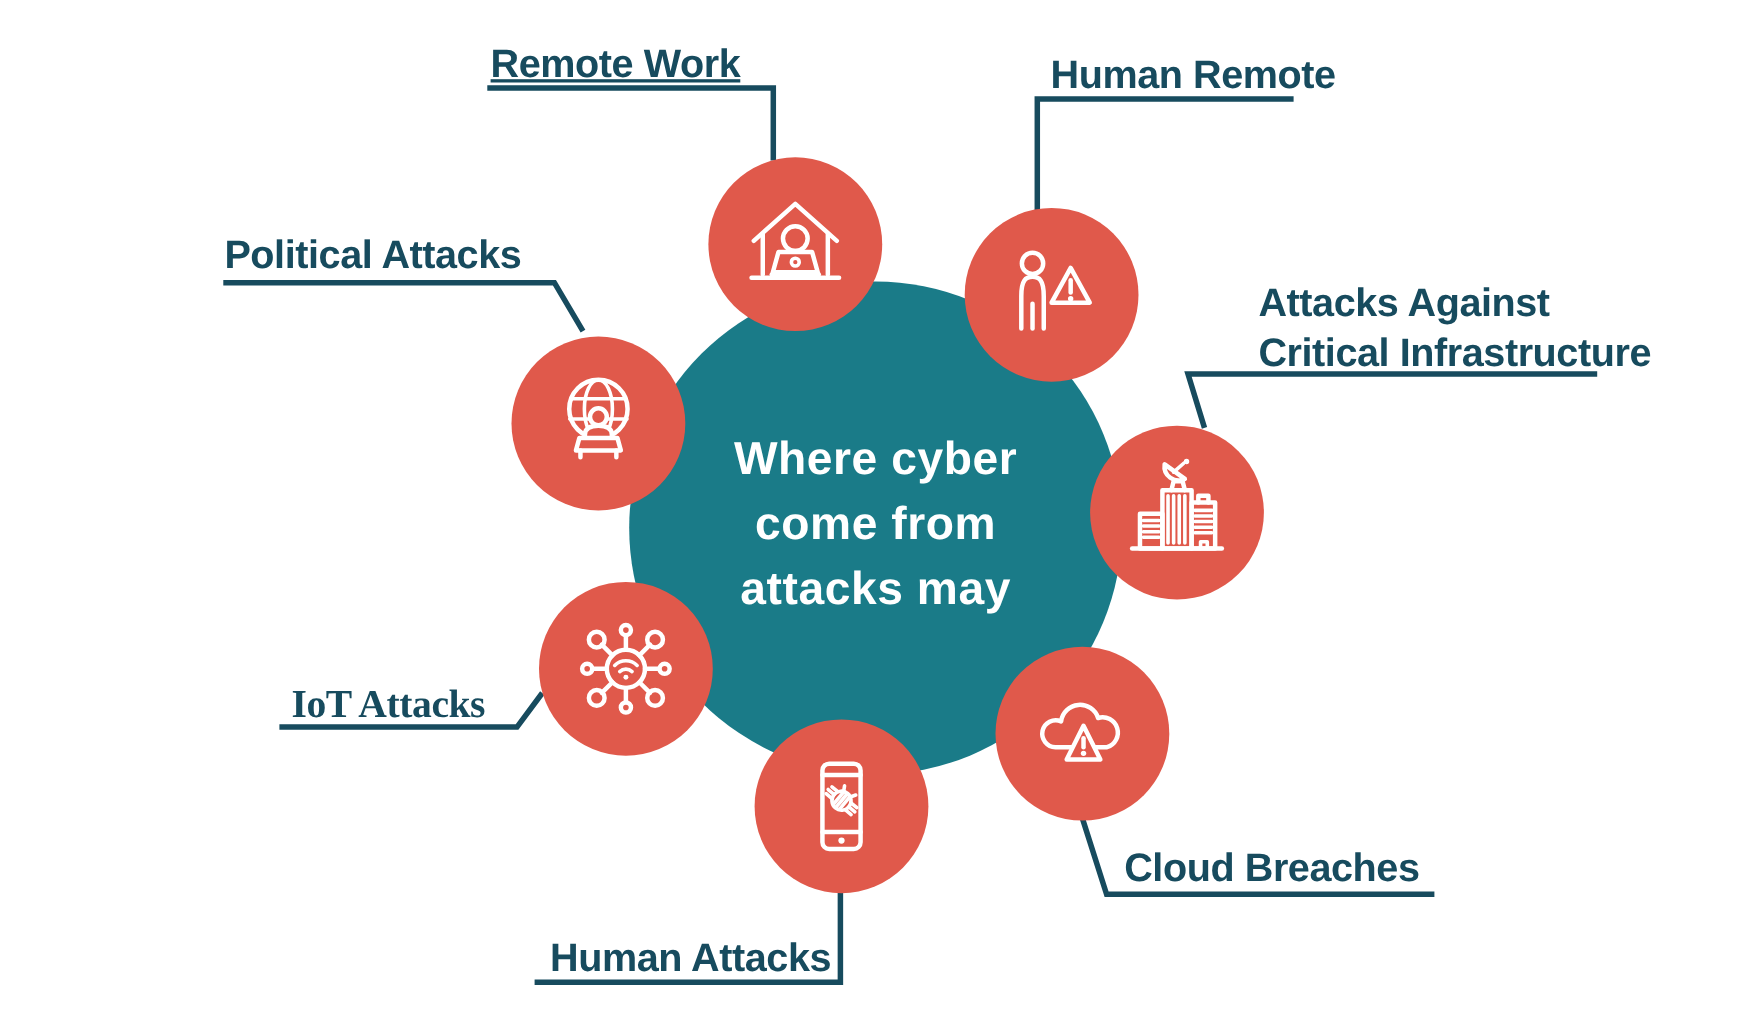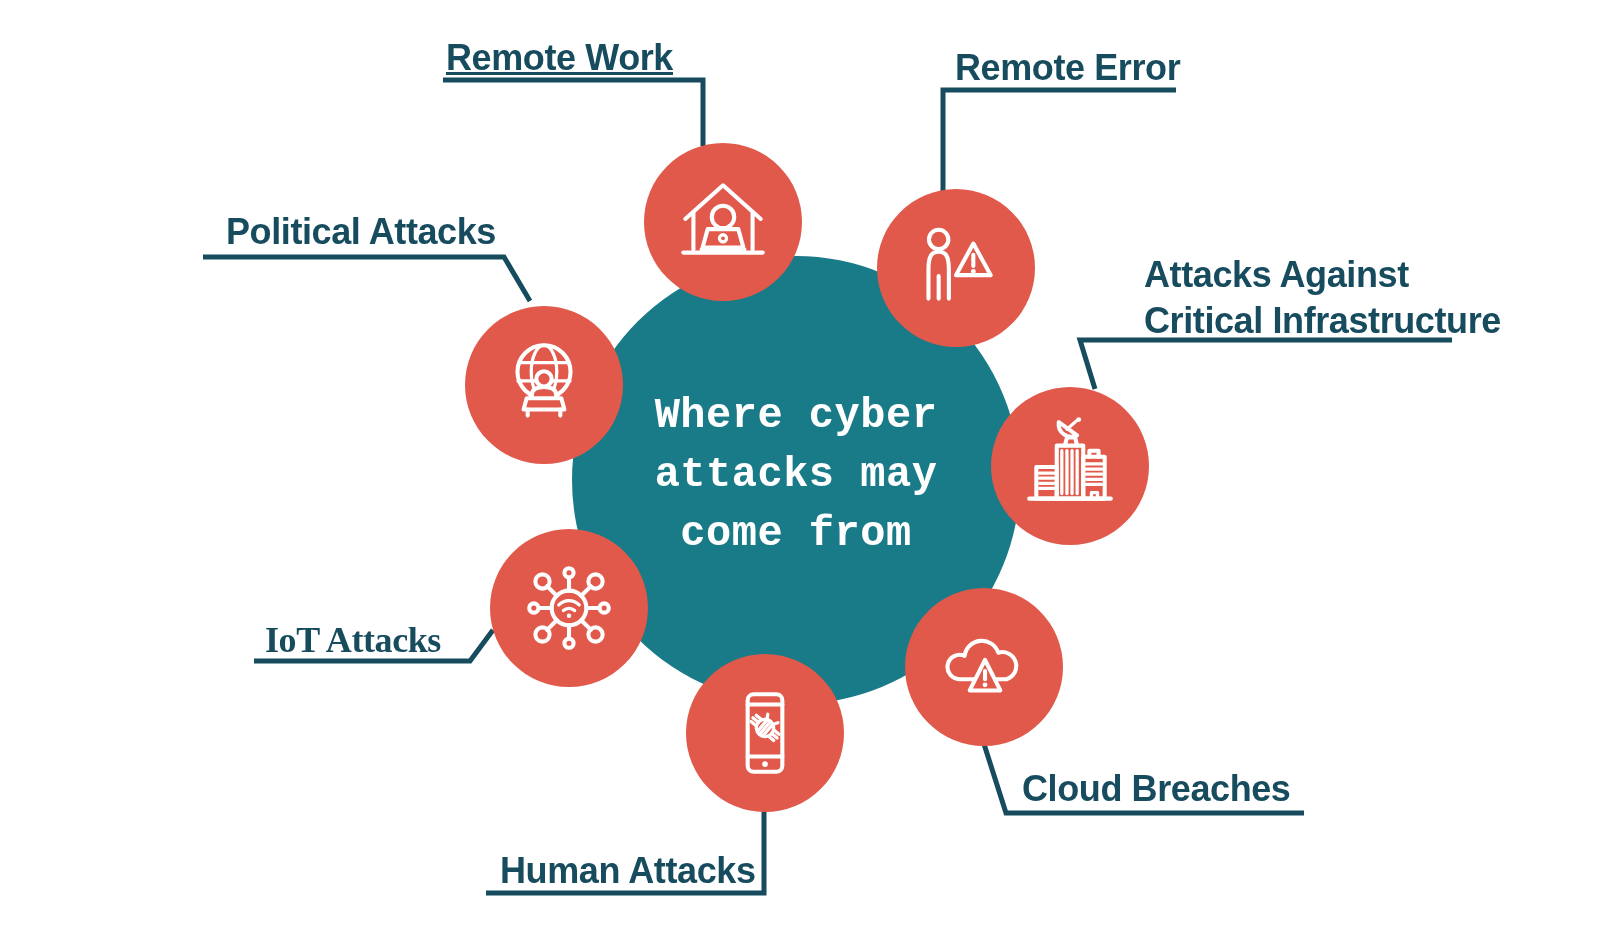--- a/index.html
+++ b/index.html
@@ -10,21 +10,21 @@
   html,body{width:1600px;height:937px;}
   body{font-family:"Liberation Sans",sans-serif;background:var(--background);}
   .canvas{position:relative;width:1600px;height:937px;overflow:hidden;background:var(--background);}
 
   .center-circle{
     position:absolute;left:572px;top:256px;width:448px;height:448px;border-radius:50%;
     background:var(--center);display:flex;align-items:center;justify-content:center;z-index:1;
   }
   .center-title{
     color:#fff;font-weight:700;font-size:42px;line-height:59px;text-align:center;
-    padding-bottom:10px;letter-spacing:.5px;font-family:Liberation Mono, monospace;
+    padding-bottom:10px;letter-spacing:.5px;
   }
 
   .lines-layer{position:absolute;left:0;top:0;width:1600px;height:937px;z-index:2;}
   .lines-layer polyline{fill:none;stroke:var(--line);stroke-width:5;stroke-linejoin:miter;}
 
   .node-circle{
     position:absolute;width:158px;height:158px;border-radius:50%;background:var(--node);
     display:flex;align-items:center;justify-content:center;z-index:3;
   }
   .n-remote{left:644px;top:143px;}
@@ -44,32 +44,32 @@
   .label{
     position:absolute;z-index:4;color:var(--label);font-weight:700;font-size:36px;
     line-height:40px;white-space:nowrap;letter-spacing:-0.4px;
   }
   .label-remote{left:446px;top:38px;text-decoration:underline;}
   .label-human{left:955px;top:48px;}
   .label-infra{left:1144px;top:252px;line-height:46px;}
   .label-cloud{left:1022px;top:769px;}
   .label-mobile{left:500px;top:851px;}
   .label-iot{left:265px;top:620px;font-family:Liberation Serif, serif;}
-  .label-political{left:226px;top:212px;}
+  .label-political{left:204px;top:212px;}
 </style>
 </head>
 <body>
 
 <div class="canvas">
 
   <div class="center-circle">
     <div class="center-title">
       <div>Where cyber</div>
+      <div>come from</div>
       <div>attacks may</div>
-      <div>come from</div>
     </div>
   </div>
 
   <svg class="lines-layer" viewBox="0 0 1600 937">
     <polyline points="443,80 703,80 703,146"></polyline>
     <polyline points="1176,90 943,90 943,192"></polyline>
     <polyline points="1452,340 1080,340 1095,389"></polyline>
     <polyline points="984,744 1006,813 1304,813"></polyline>
     <polyline points="764,810 764,893 486,893"></polyline>
     <polyline points="254,661 470,661 493,630"></polyline>
@@ -168,21 +168,21 @@
       <ellipse class="st thin" cx="50" cy="37" rx="12.5" ry="26"></ellipse>
       <path class="st thin" d="M26.5,28 H73.5 M24.5,46 H75.5"></path>
       <circle class="mask" cx="50" cy="44" r="7.5"></circle>
       <path class="mask" d="M38,68 V60 C38,54 43,52 50,52 C57,52 62,54 62,60 V68 Z"></path>
       <path class="mask" d="M33,63 H67 L70,74 H30 Z"></path>
       <path class="st" d="M34,74 V80 M66,74 V80"></path>
     </svg>
   </div>
 
   <div class="label label-remote">Remote Work</div>
-  <div class="label label-human">Remote Error</div>
+  <div class="label label-human">Human Remote</div>
   <div class="label label-infra">
     <div>Attacks Against</div>
     <div>Critical Infrastructure</div>
   </div>
   <div class="label label-cloud">Cloud Breaches</div>
   <div class="label label-mobile">Human Attacks</div>
   <div class="label label-iot">IoT Attacks</div>
   <div class="label label-political">Political Attacks</div>
 
 </div>

